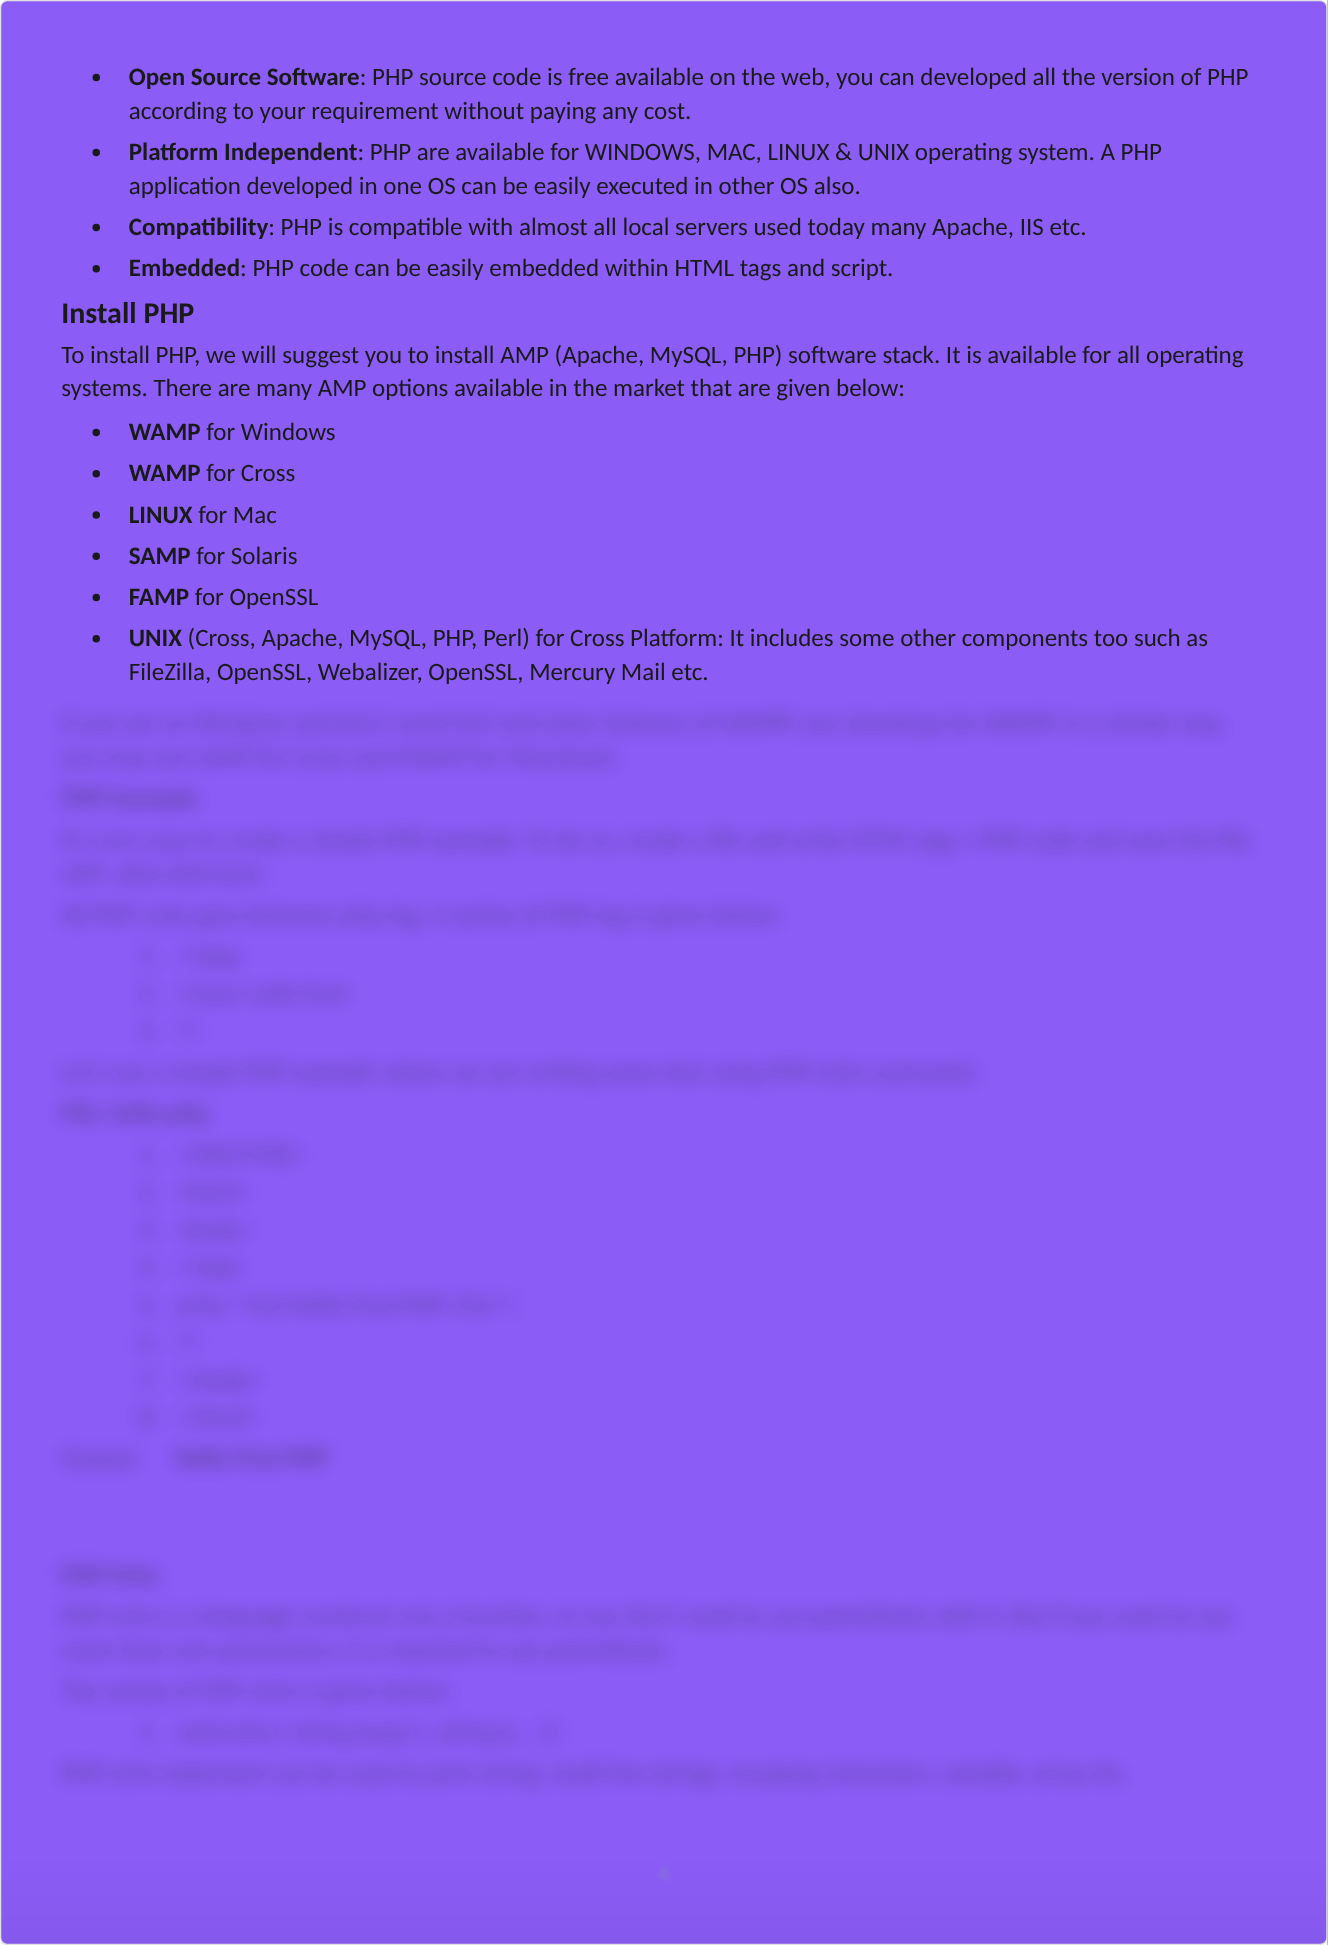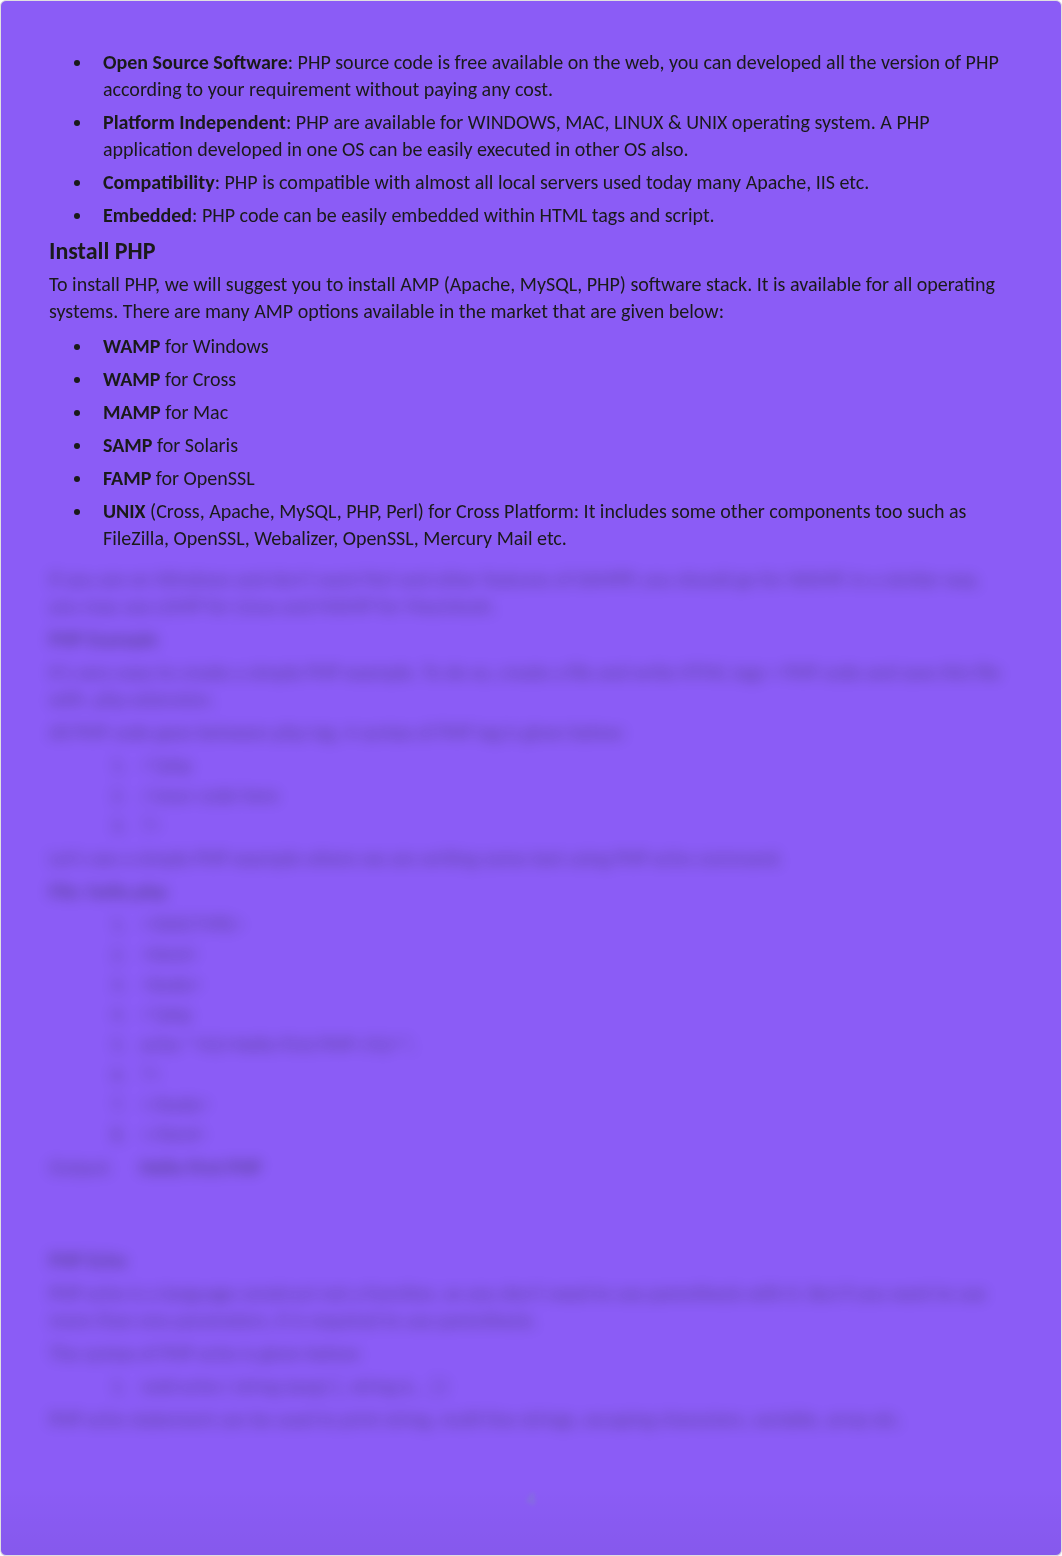--- a/index.html
+++ b/index.html
@@ -85,21 +85,21 @@
       </li>
     </ul>
 
     <h3 class="section">Install PHP</h3>
 
     <p class="para">To install PHP, we will suggest you to install AMP (Apache, MySQL, PHP) software stack. It is available for all operating systems. There are many AMP options available in the market that are given below:</p>
 
     <ul class="bullets">
       <li><strong>WAMP</strong><span> for Windows</span></li>
       <li><strong>WAMP</strong><span> for Cross</span></li>
-      <li><strong>MAMP</strong><span> for Mac</span></li>
+      <li><strong>LINUX</strong><span> for Mac</span></li>
       <li><strong>SAMP</strong><span> for Solaris</span></li>
       <li><strong>FAMP</strong><span> for OpenSSL</span></li>
       <li><strong>UNIX</strong><span> (Cross, Apache, MySQL, PHP, Perl) for Cross Platform: It includes some other components too such as FileZilla, OpenSSL, Webalizer, OpenSSL, Mercury Mail etc.</span></li>
     </ul>
 
     <div class="blurred-region">
       <p class="bl-line">If you are on Windows and don't want Perl and other features of XAMPP, you should go for WAMP. In a similar way, you may use LAMP for Linux and MAMP for Macintosh.</p>
       <p class="bl-line bl-bold">PHP Example</p>
       <p class="bl-line">It's very easy to create a simple PHP example. To do so, create a file and write HTML tags + PHP code and save this file with .php extension.</p>
       <p class="bl-line">All PHP code goes between php tag. A syntax of PHP tag is given below:</p>

